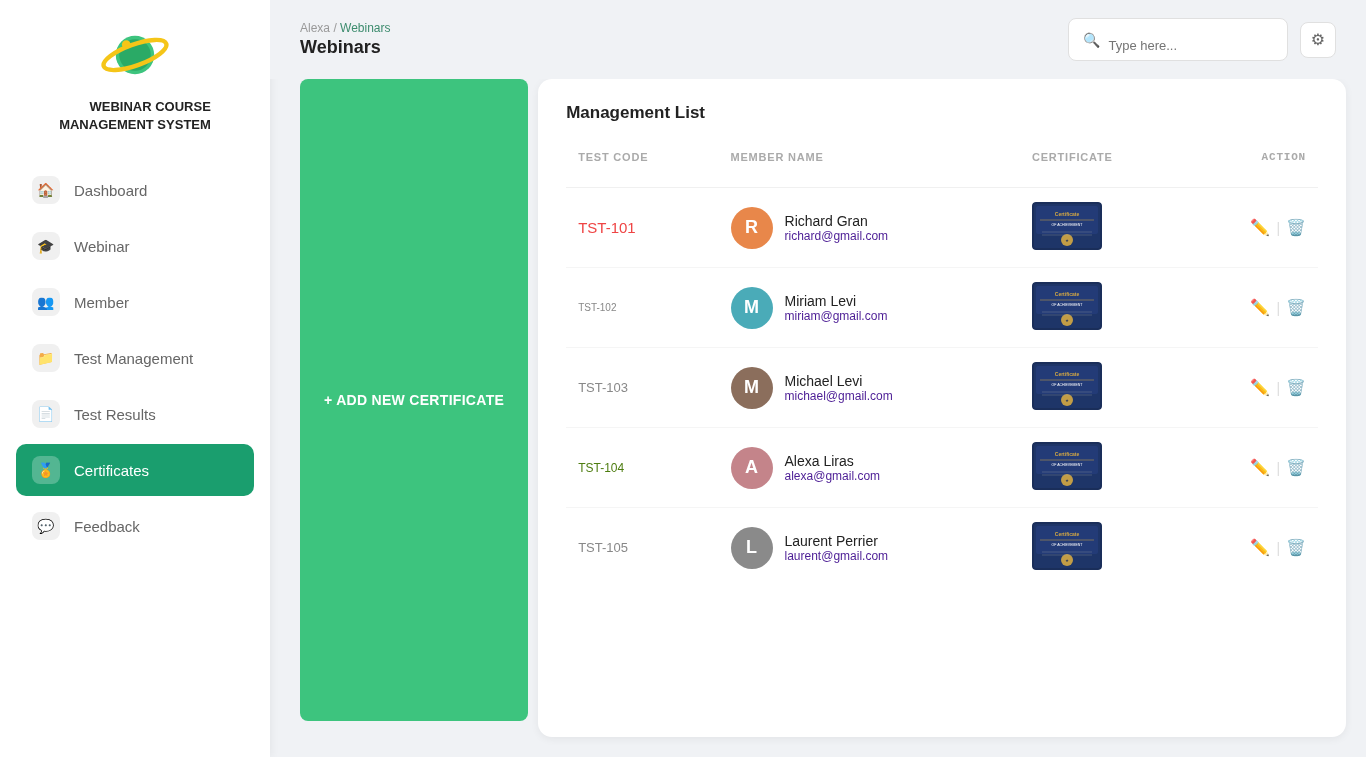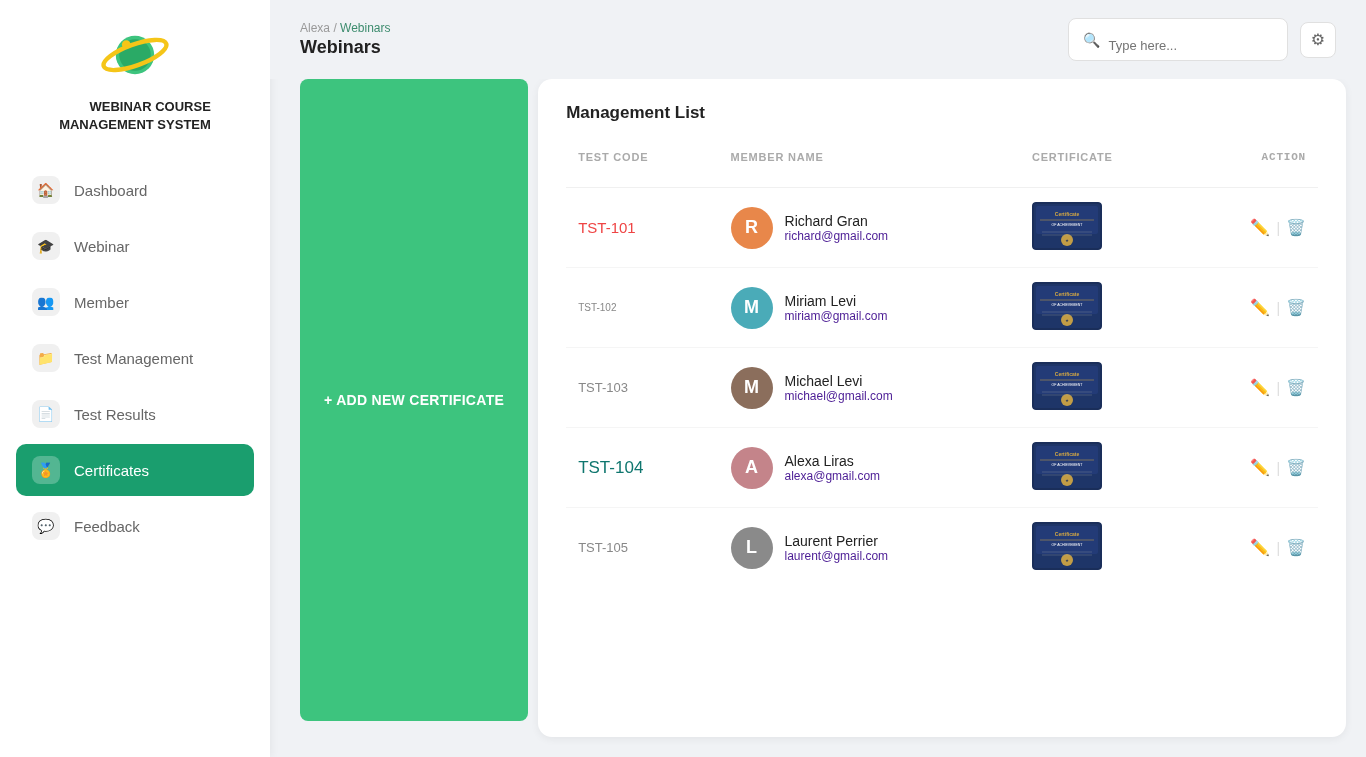--- a/index.html
+++ b/index.html
@@ -474,21 +474,21 @@
     </td>
     <td>
       <div class="action-cell">
         <span class="action-icon" title="Edit">✏️</span>
         <span class="action-sep">|</span>
         <span class="action-icon" title="Delete">🗑️</span>
       </div>
     </td>
   </tr>
             <tr>
-    <td style="color:#0f766e; font-size:17px;">TST-104</td>
+    <td style="color:#4d7c0f; font-size:12px;">TST-104</td>
     <td>
       <div class="member-cell">
         <div class="member-avatar av-mauve">A</div>
         <div class="member-info">
           <div class="name">Alexa Liras</div>
           <div class="email">alexa@gmail.com</div>
         </div>
       </div>
     </td>
     <td>

